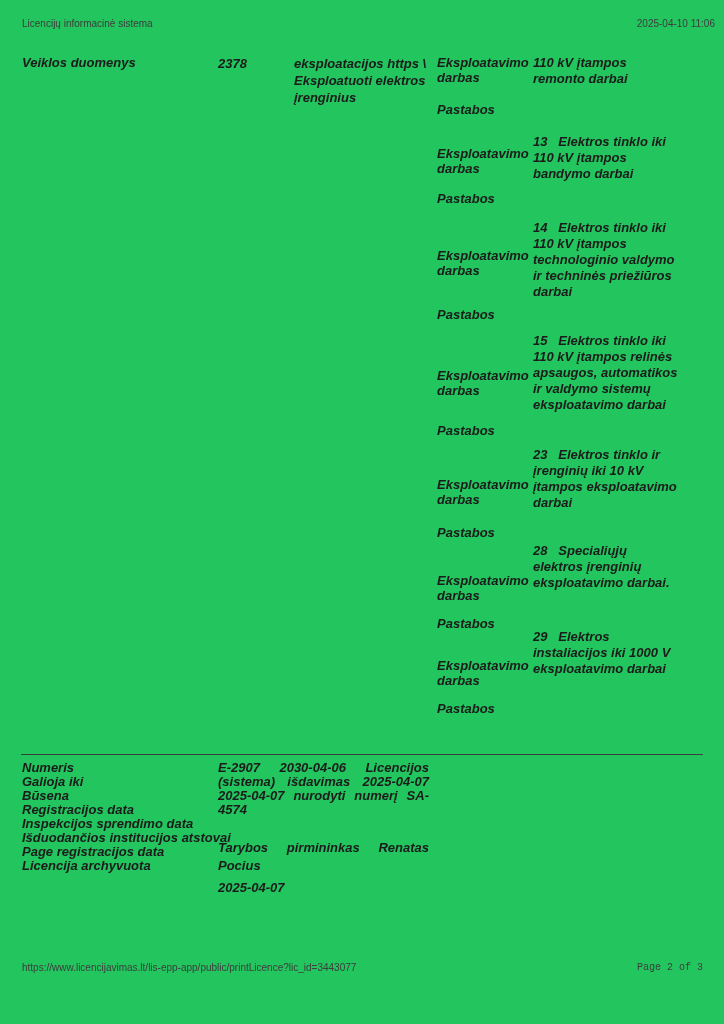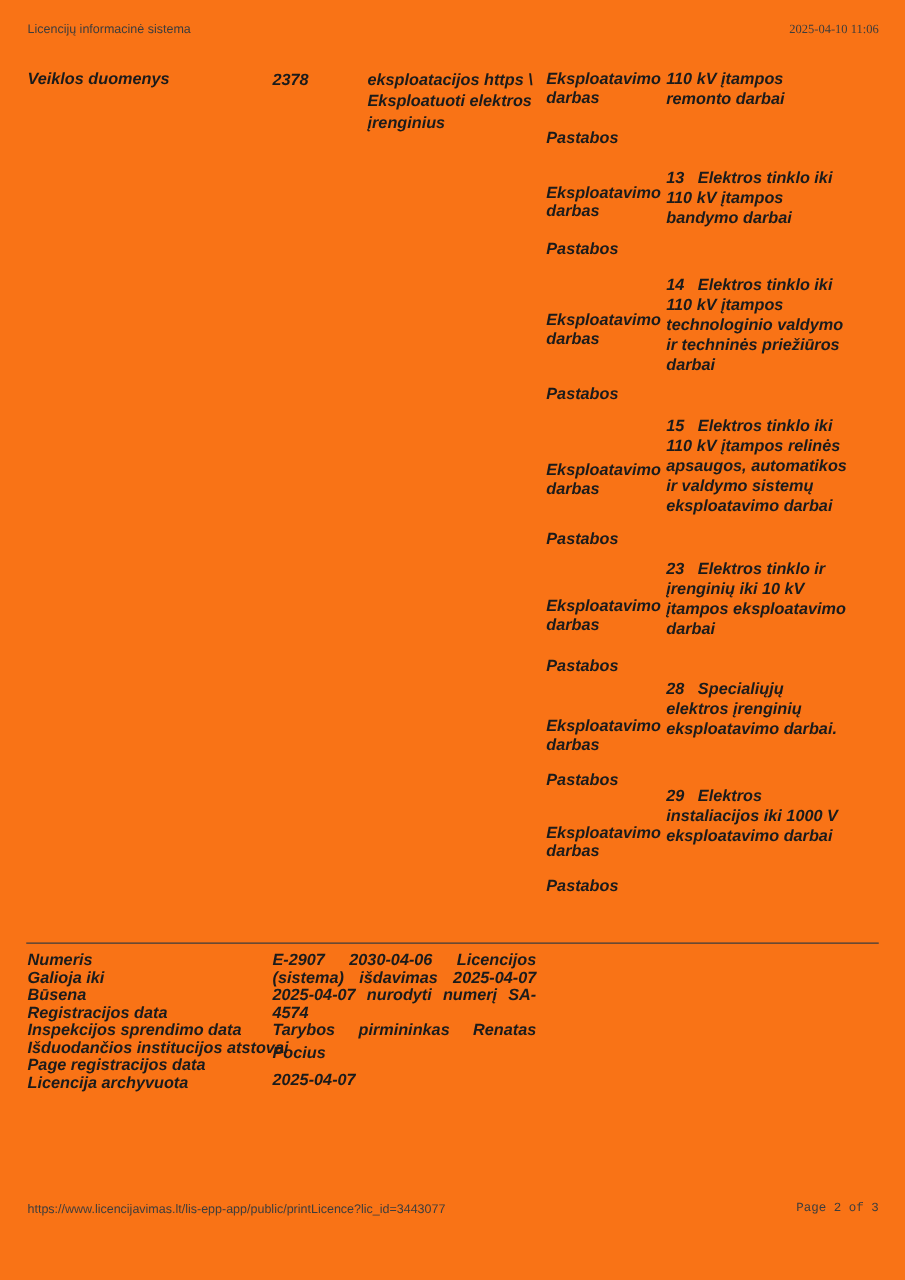--- a/index.html
+++ b/index.html
@@ -1,31 +1,31 @@
 <!DOCTYPE html>
 <html><head>
 <meta charset="utf-8">
 <style>
   html,body{margin:0;padding:0;background:#e9e9e9;}
   .page{
     position:relative;
     width:724px;height:1024px;
-    background:#f97316;
+    background:#22c55e;
     font-family:"Liberation Sans",sans-serif;
     overflow:hidden;
   }
   
   .chrome{
     position:absolute;
     font-size:10px;line-height:12px;
     color:#3d3d3d;font-style:normal;font-weight:400;
     white-space:pre;
   }
   #hdr-left{left:22px;top:18px;}
-  #hdr-right{right:21px;top:18px;text-align:right;font-family:Liberation Serif, serif;}
+  #hdr-right{right:9px;top:18px;text-align:right;}
   #ftr-left{left:22px;top:962px;}
   #ftr-right{right:21px;top:962px;text-align:right;font-family:Liberation Mono, monospace;}
 
   
   .doc{
     color:#1b1b1b;
     font-weight:700;font-style:italic;
     font-size:13px;
   }
   .abs{position:absolute;}
@@ -61,21 +61,21 @@
   #details-divider{
     position:absolute;left:21px;top:754px;width:682px;
     border-top:1.5px solid #3d3d3d;height:0;
   }
   #detail-labels{left:22px;top:761px;width:215px;}
   #detail-labels .dl{line-height:14px;white-space:nowrap;}
   #detail-labels .dl:nth-child(7){white-space:normal;}
   #detail-values{left:218px;top:761px;width:211px;}
   #detail-values .vl{line-height:14px;white-space:pre;}
   .jline{display:flex;justify-content:space-between;white-space:normal;align-items:center;}
-  .vl4{margin-top:0;}
+  .vl4{margin-top:24px;}
   .vl5{margin-top:4px;}
   .vl6{margin-top:8px;}
 </style>
 </head>
 <body>
 
 <div class="page">
 
   <div id="hdr-left" class="chrome">Licencijų informacinė sistema</div>
   <div id="hdr-right" class="chrome">2025-04-10 11:06</div>

